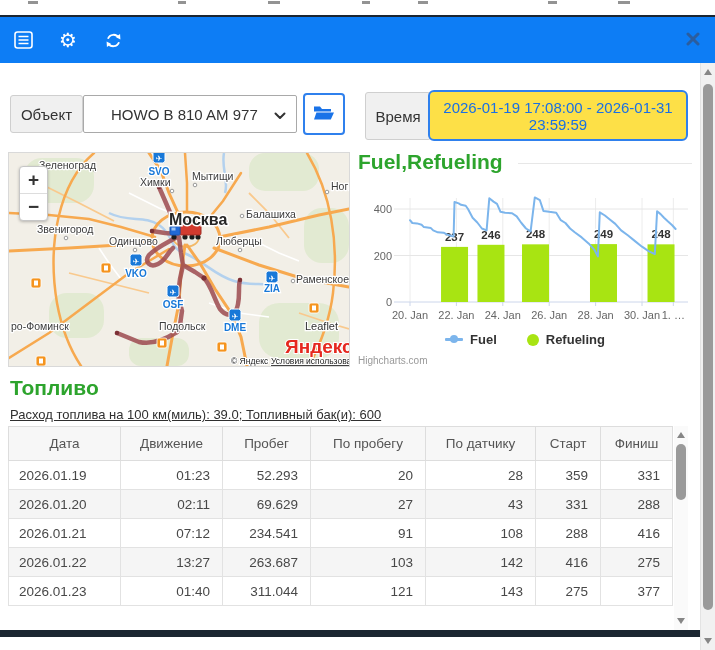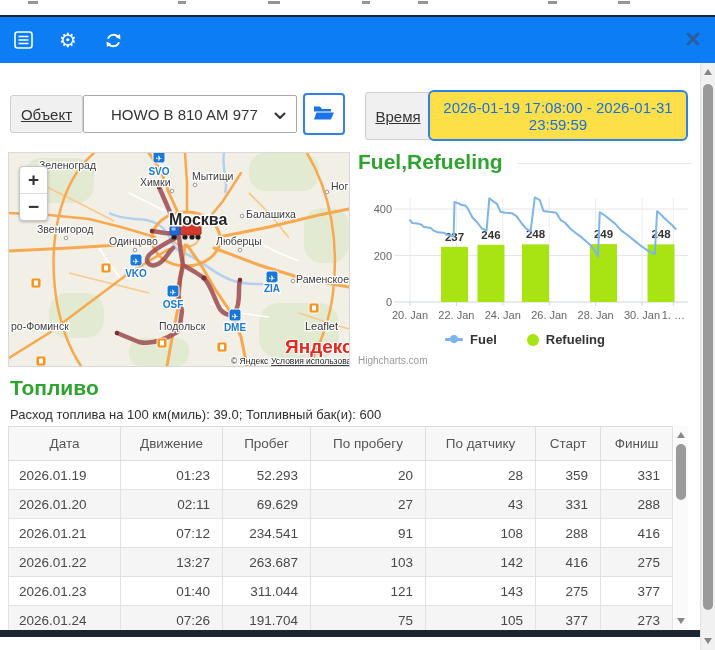--- a/index.html
+++ b/index.html
@@ -8,21 +8,21 @@
   
   .artifacts span{position:absolute;top:1px;height:3px;background:#3a3a3a;opacity:.55;}
   .top-line{position:absolute;left:0;top:15px;width:715px;height:2px;background:#1b2631;}
   .appbar{position:absolute;left:0;top:17px;width:715px;height:46px;background:#0d7df5;
           display:flex;align-items:center;padding-left:12px;box-sizing:border-box;gap:23px;}
   .appbar .icon-btn{width:22px;height:22px;display:flex;align-items:center;justify-content:center;cursor:pointer;}
   .gear-glyph{color:#fff;font-size:20px;line-height:20px;font-family:"DejaVu Sans",sans-serif;}
   .close-x{position:absolute;right:12px;top:12px;width:20px;height:20px;display:flex;align-items:center;justify-content:center;}
   
   .field-label{position:absolute;background:#f0f0f0;border:1px solid #cfcfcf;border-radius:3px;
-               color:#333;font-size:15px;display:flex;align-items:center;justify-content:center;box-sizing:border-box;text-decoration:underline;}
+               color:#333;font-size:15px;display:flex;align-items:center;justify-content:center;box-sizing:border-box;}
   .obj-label{left:10px;top:95px;width:73px;height:38px;}
   .obj-select{position:absolute;left:83px;top:95px;width:214px;height:38px;background:#fff;border:1px solid #a9a9a9;
               border-radius:2px;box-sizing:border-box;display:flex;align-items:center;color:#333;font-size:15px;
               padding:0 10px 0 27px;cursor:pointer;}
   .obj-select .sel-text{flex:1;}
   .folder-btn{position:absolute;left:303px;top:93px;width:42px;height:42px;background:#fff;border:2px solid #2f80ed;
               border-radius:4px;box-sizing:border-box;display:flex;align-items:center;justify-content:center;cursor:pointer;padding:0;}
   .time-label{left:365px;top:92px;width:66px;height:48px;}
   .time-input{position:absolute;left:428px;top:90px;width:260px;height:51px;border:2px solid #2f80ed;border-radius:6px;
               box-sizing:border-box;color:#1a6fe4;font-size:15px;display:flex;align-items:center;justify-content:center;
@@ -46,21 +46,21 @@
   .title-rule{position:absolute;left:518px;top:163px;width:174px;height:1px;background:#e7e7e7;}
   #chart-svg{position:absolute;left:358px;top:190px;}
   .legend{position:absolute;left:358px;top:332px;width:334px;display:flex;justify-content:center;gap:30px;align-items:center;}
   .legend .item{display:flex;align-items:center;gap:7px;font-size:13px;font-weight:bold;color:#333;cursor:pointer;}
   .lmark{position:relative;width:18px;height:2.5px;background:#7cb5ec;border-radius:1px;}
   .lmark::after{content:"";position:absolute;left:5px;top:-3px;width:8px;height:8px;border-radius:50%;background:#7cb5ec;}
   .cmark{width:12px;height:12px;border-radius:50%;background:#a8e412;}
   .credits{position:absolute;left:358px;top:355px;width:334px;font-size:10px;color:#999;}
   
   .fuel-title{position:absolute;left:10px;top:376px;font-size:21px;font-weight:bold;color:#2da42d;}
-  .fuel-sub{position:absolute;left:10px;top:407px;font-size:13px;color:#2f2f2f;}
+  .fuel-sub{position:absolute;left:10px;top:407px;font-size:13px;color:#2f2f2f;text-decoration:underline;}
   table.fuel{position:absolute;left:8px;top:426px;width:664px;border-collapse:collapse;table-layout:fixed;
              font-size:13.5px;color:#484848;}
   table.fuel th{background:#f7f7f7;color:#555;font-weight:normal;font-size:13.5px;height:31px;
                 border:1px solid #ddd;text-align:center;}
   table.fuel td{height:28px;border:1px solid #e2e2e2;padding:0 12px;white-space:nowrap;overflow:hidden;}
   table.fuel td.num{text-align:right;}
   table.fuel td.date{text-align:left;padding-left:10px;}
   table.fuel tr.alt td{background:#f5f5f5;}
   
   .tbl-sb{position:absolute;left:674px;top:426px;width:14px;height:204px;background:#fafafa;}
@@ -415,29 +415,20 @@
         </tr>
         <tr>
           <td class="date">2026.01.23</td>
           <td class="num">01:40</td>
           <td class="num">311.044</td>
           <td class="num">121</td>
           <td class="num">143</td>
           <td class="num">275</td>
           <td class="num">377</td>
         </tr>
-        <tr class="alt">
-          <td class="date">2026.01.24</td>
-          <td class="num">07:26</td>
-          <td class="num">191.704</td>
-          <td class="num">75</td>
-          <td class="num">105</td>
-          <td class="num">377</td>
-          <td class="num">273</td>
-        </tr>
       </tbody>
   </table>
 
   <div class="tbl-sb">
     <div class="arr up"></div>
     <div class="thumb"></div>
     <div class="arr down"></div>
   </div>
 
   <div class="page-sb">

